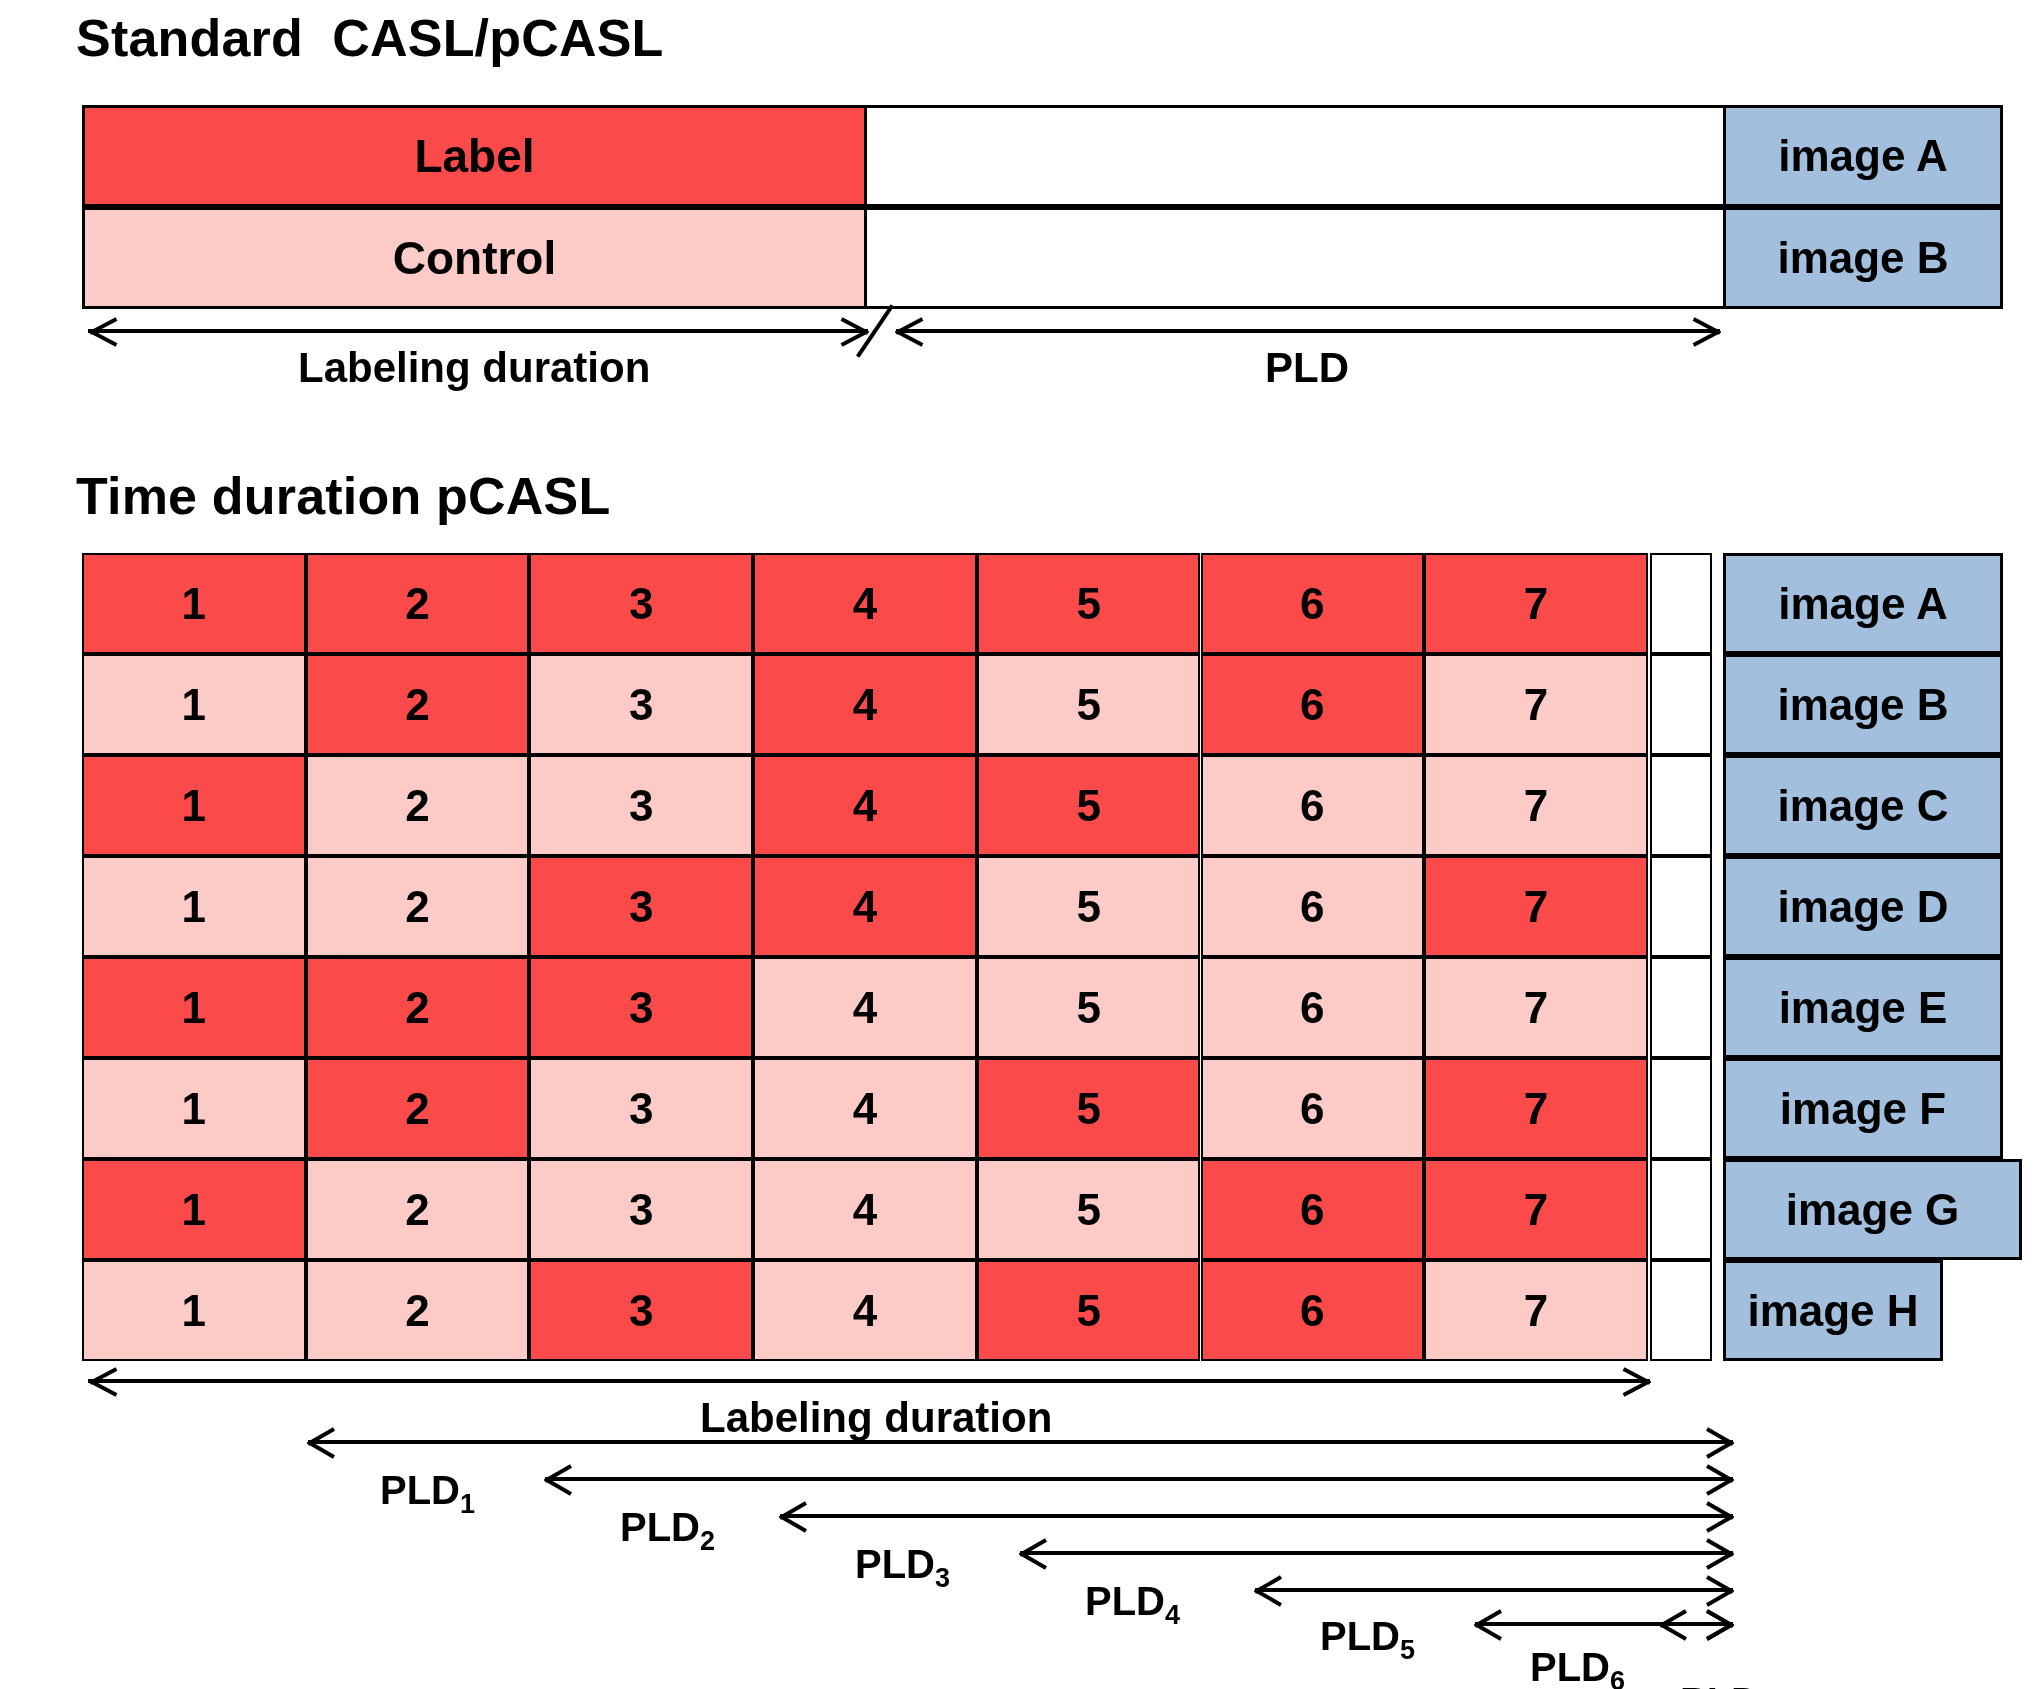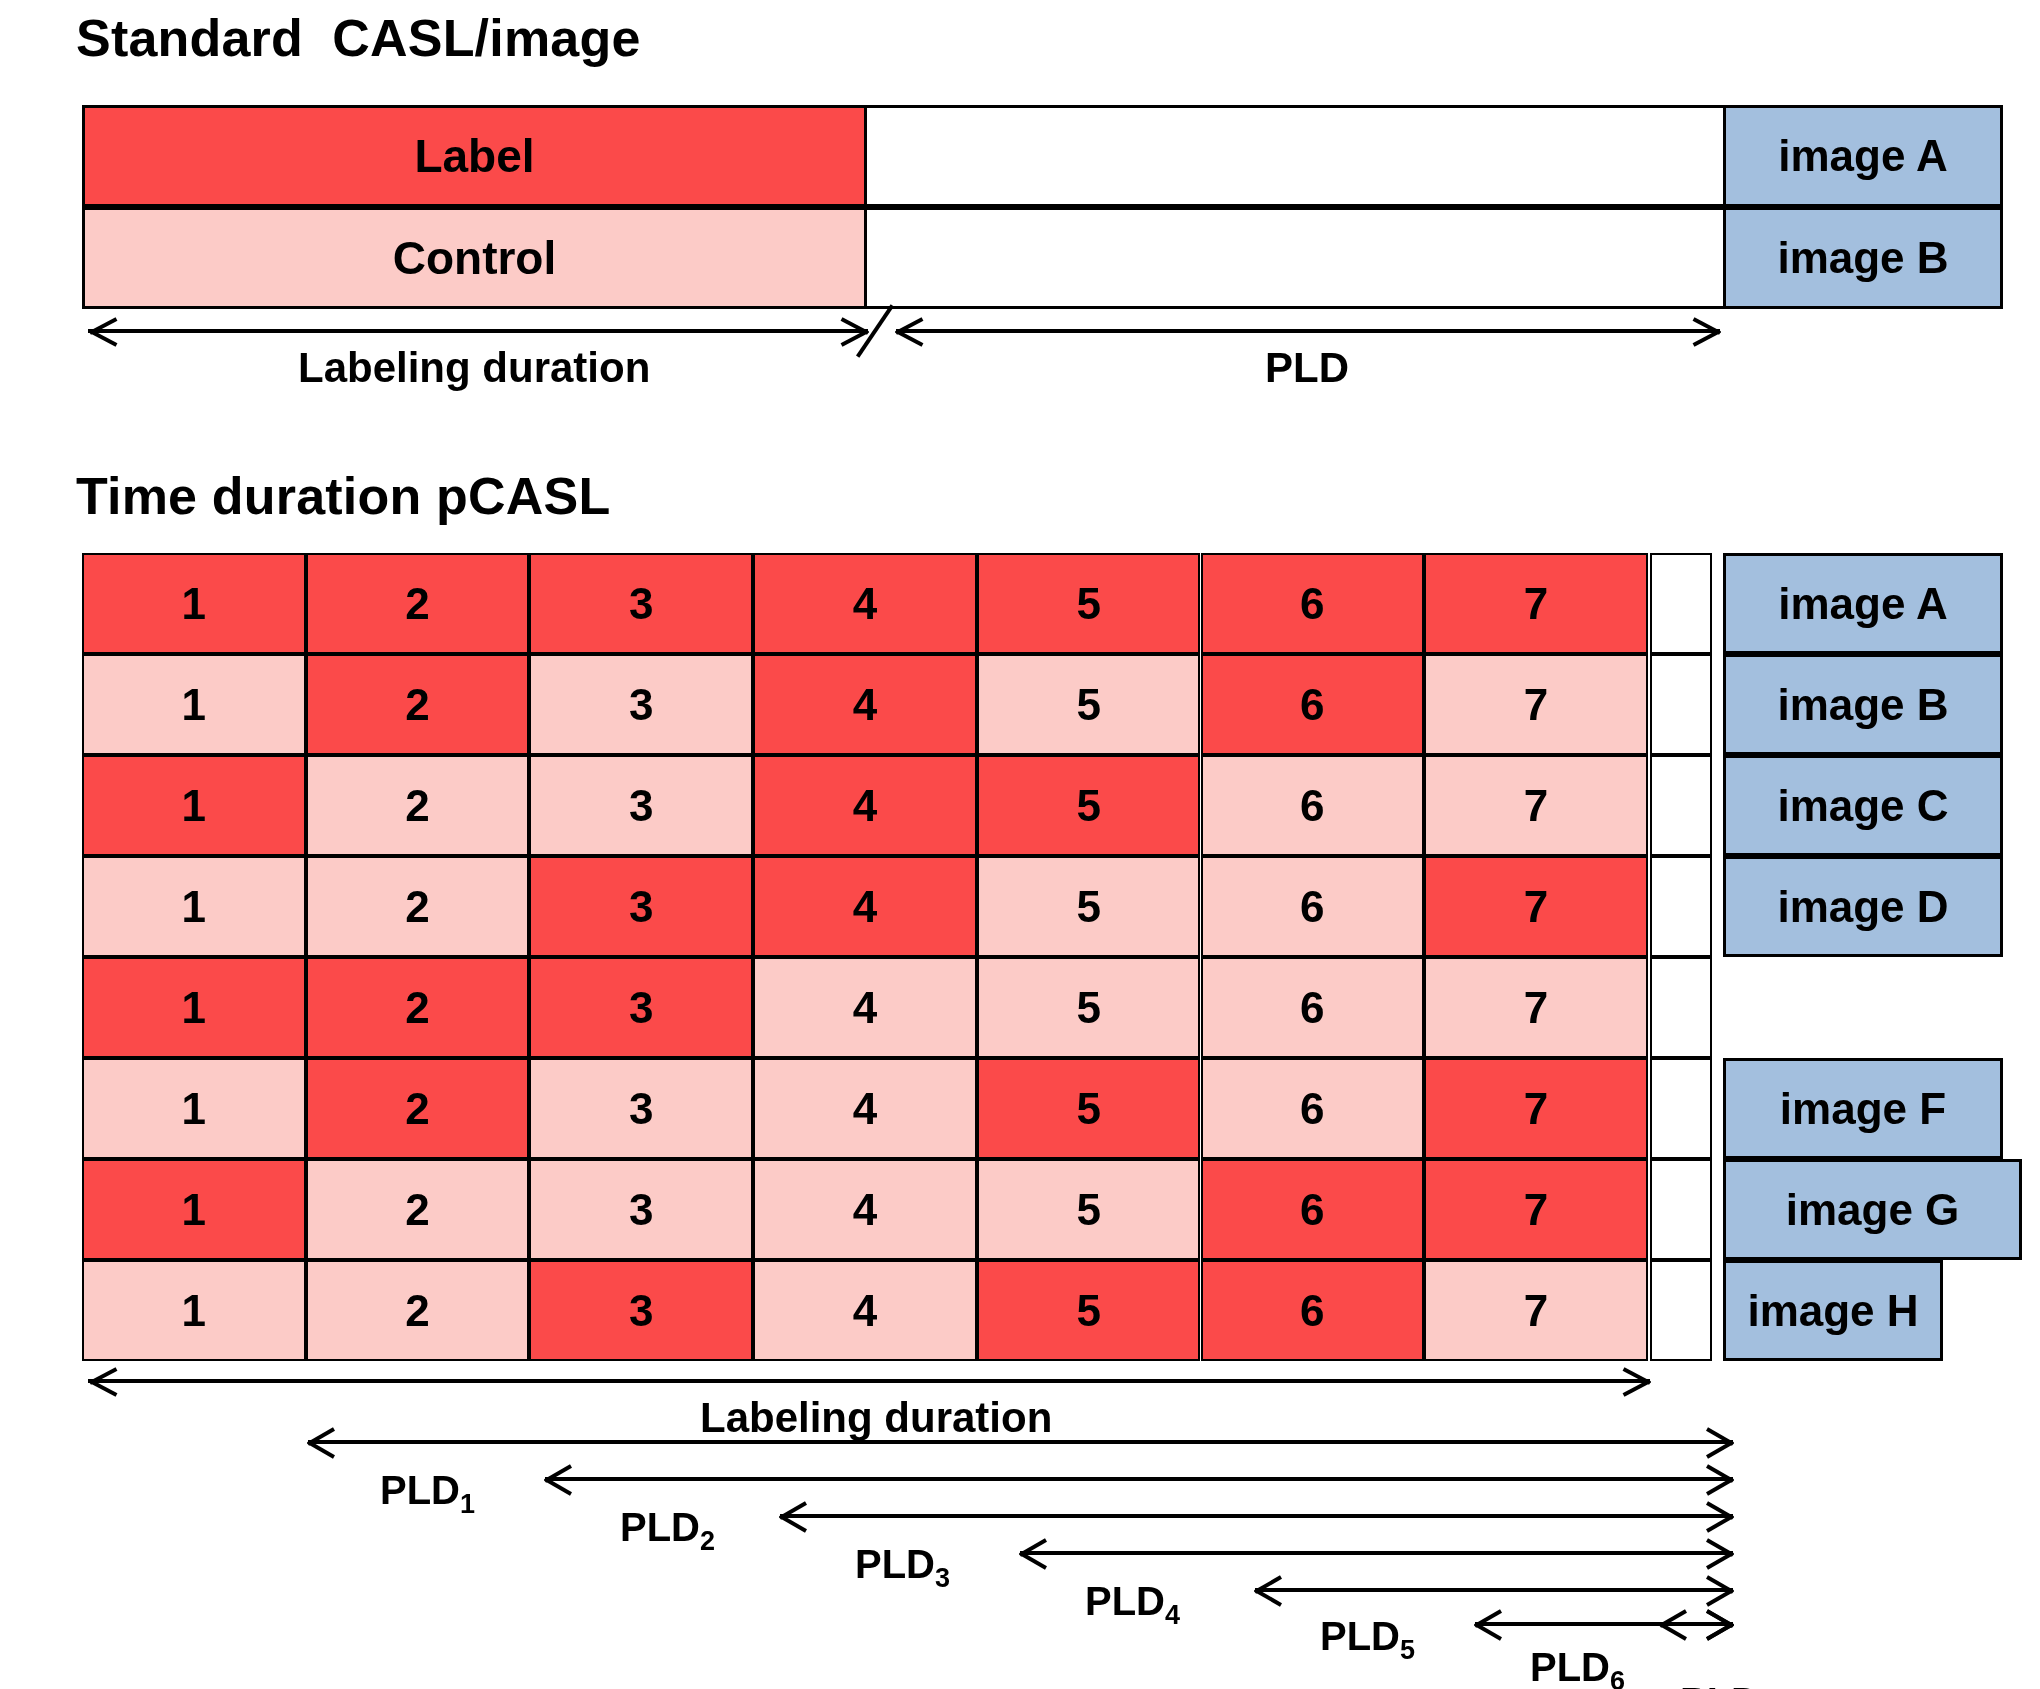--- a/index.html
+++ b/index.html
@@ -48,21 +48,21 @@
   .arrow-label.big{font-size:42px;}
 
   
   .slash{
     position:absolute;width:4px;height:62px;background:#000;
   }
 </style>
 </head>
 <body>
 
-<div class="abs section-title" style="left:76px;top:8px;">Standard  CASL/image</div>
+<div class="abs section-title" style="left:76px;top:8px;">Standard  CASL/pCASL</div>
 
 <div class="abs cell label-blk red" style="left:82px;top:105px;width:785px;height:102px;">Label</div>
 
 <div class="abs cell label-blk pink" style="left:82px;top:207px;width:785px;height:102px;">Control</div>
 
 <div class="abs cell white" style="left:864px;top:105px;width:862px;height:102px;"></div>
 <div class="abs cell white" style="left:864px;top:207px;width:862px;height:102px;"></div>
 
 <div class="abs cell img blue" style="left:1723px;top:105px;width:280px;height:102px;">image A</div>
 <div class="abs cell img blue" style="left:1723px;top:207px;width:280px;height:102px;">image B</div>
@@ -129,20 +129,21 @@
     <div class="abs cell white" style="left: 1650px; top: 856px; width: 62px; height: 101px; border-width: 2px;"></div>
     <div class="abs cell img blue" style="left: 1723px; top: 856px; width: 280px; height: 101px;">image D</div>
     <div class="abs cell num red" style="left: 82px; top: 957px; width: 223.7px; height: 101px;">1</div>
     <div class="abs cell num red" style="left: 305.7px; top: 957px; width: 223.7px; height: 101px;">2</div>
     <div class="abs cell num red" style="left: 529.4px; top: 957px; width: 223.7px; height: 101px;">3</div>
     <div class="abs cell num pink" style="left: 753.1px; top: 957px; width: 223.7px; height: 101px;">4</div>
     <div class="abs cell num pink" style="left: 976.8px; top: 957px; width: 223.7px; height: 101px;">5</div>
     <div class="abs cell num pink" style="left: 1200.5px; top: 957px; width: 223.7px; height: 101px;">6</div>
     <div class="abs cell num pink" style="left: 1424.2px; top: 957px; width: 223.7px; height: 101px;">7</div>
     <div class="abs cell white" style="left: 1650px; top: 957px; width: 62px; height: 101px; border-width: 2px;"></div>
+    <div class="abs cell img blue" style="left: 1723px; top: 957px; width: 280px; height: 101px;">image E</div>
     <div class="abs cell num pink" style="left: 82px; top: 1058px; width: 223.7px; height: 101px;">1</div>
     <div class="abs cell num red" style="left: 305.7px; top: 1058px; width: 223.7px; height: 101px;">2</div>
     <div class="abs cell num pink" style="left: 529.4px; top: 1058px; width: 223.7px; height: 101px;">3</div>
     <div class="abs cell num pink" style="left: 753.1px; top: 1058px; width: 223.7px; height: 101px;">4</div>
     <div class="abs cell num red" style="left: 976.8px; top: 1058px; width: 223.7px; height: 101px;">5</div>
     <div class="abs cell num pink" style="left: 1200.5px; top: 1058px; width: 223.7px; height: 101px;">6</div>
     <div class="abs cell num red" style="left: 1424.2px; top: 1058px; width: 223.7px; height: 101px;">7</div>
     <div class="abs cell white" style="left: 1650px; top: 1058px; width: 62px; height: 101px; border-width: 2px;"></div>
     <div class="abs cell img blue" style="left: 1723px; top: 1058px; width: 280px; height: 101px;">image F</div>
     <div class="abs cell num red" style="left: 82px; top: 1159px; width: 223.7px; height: 101px;">1</div>

